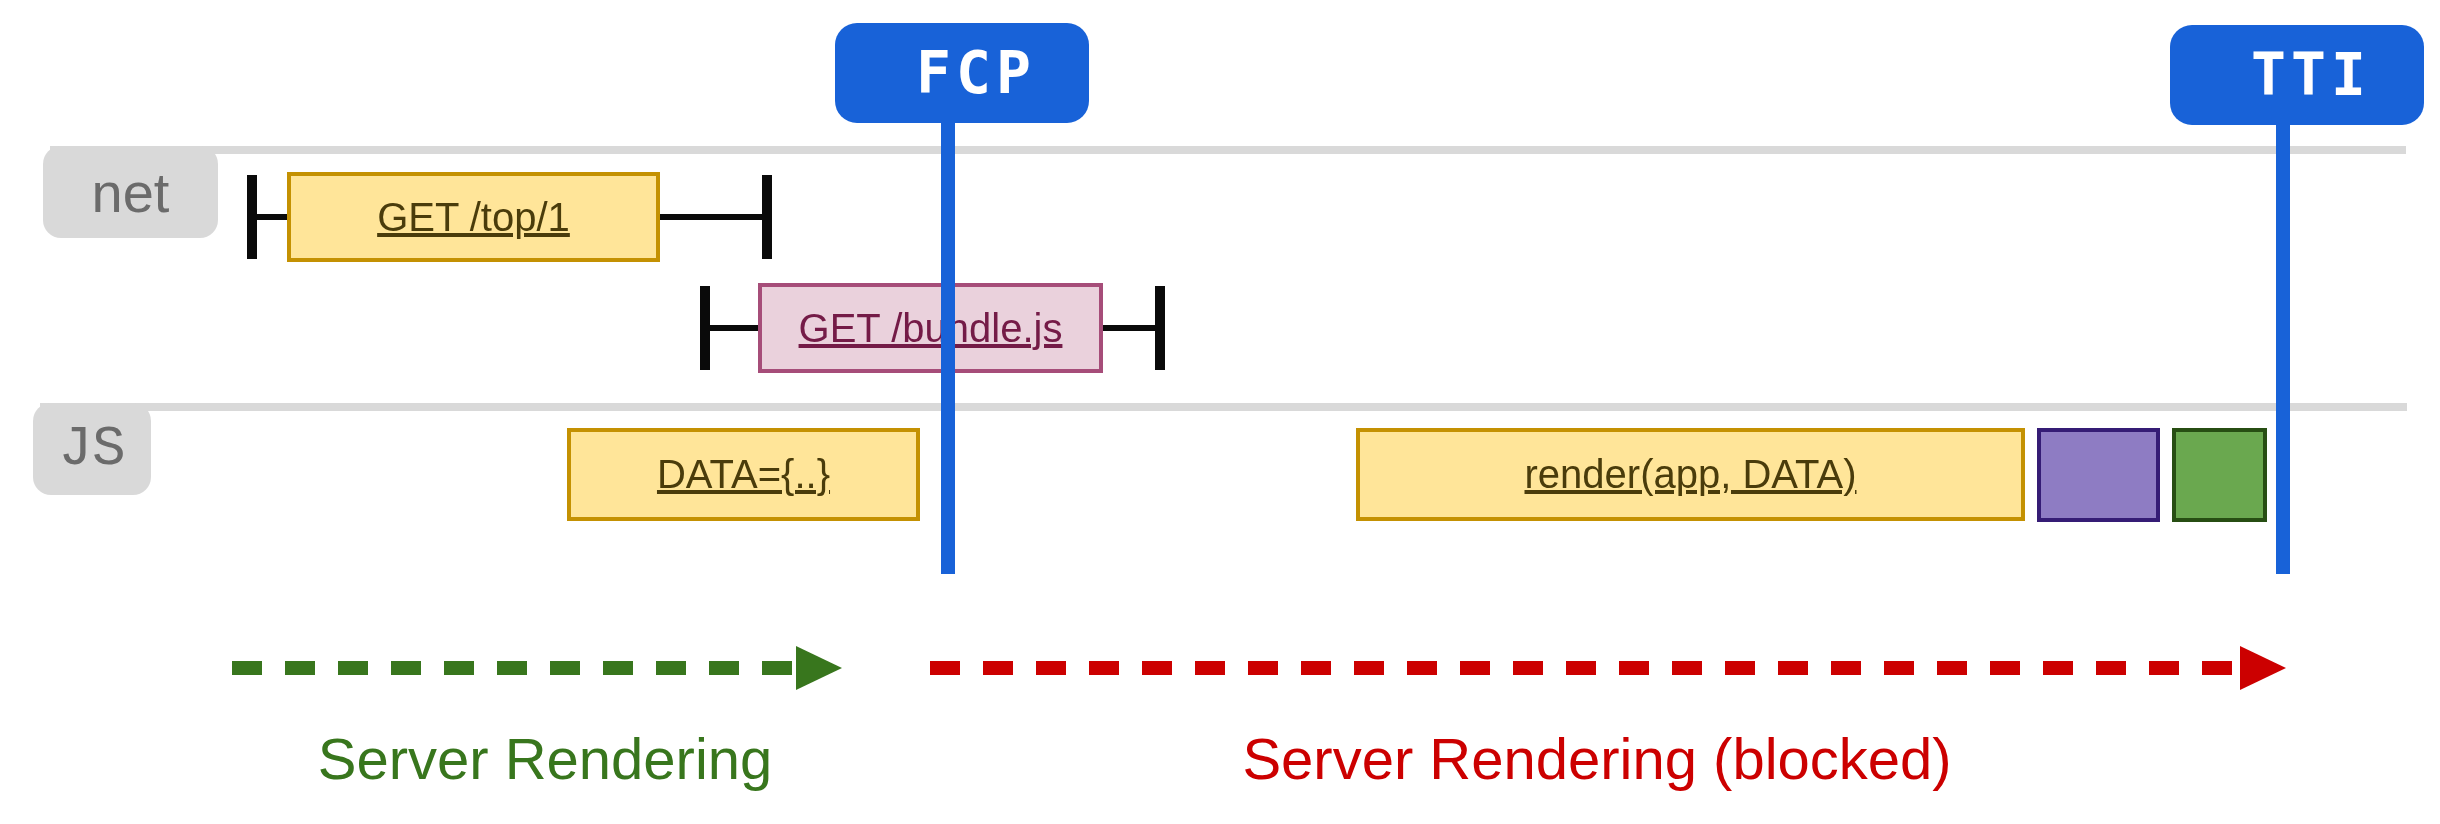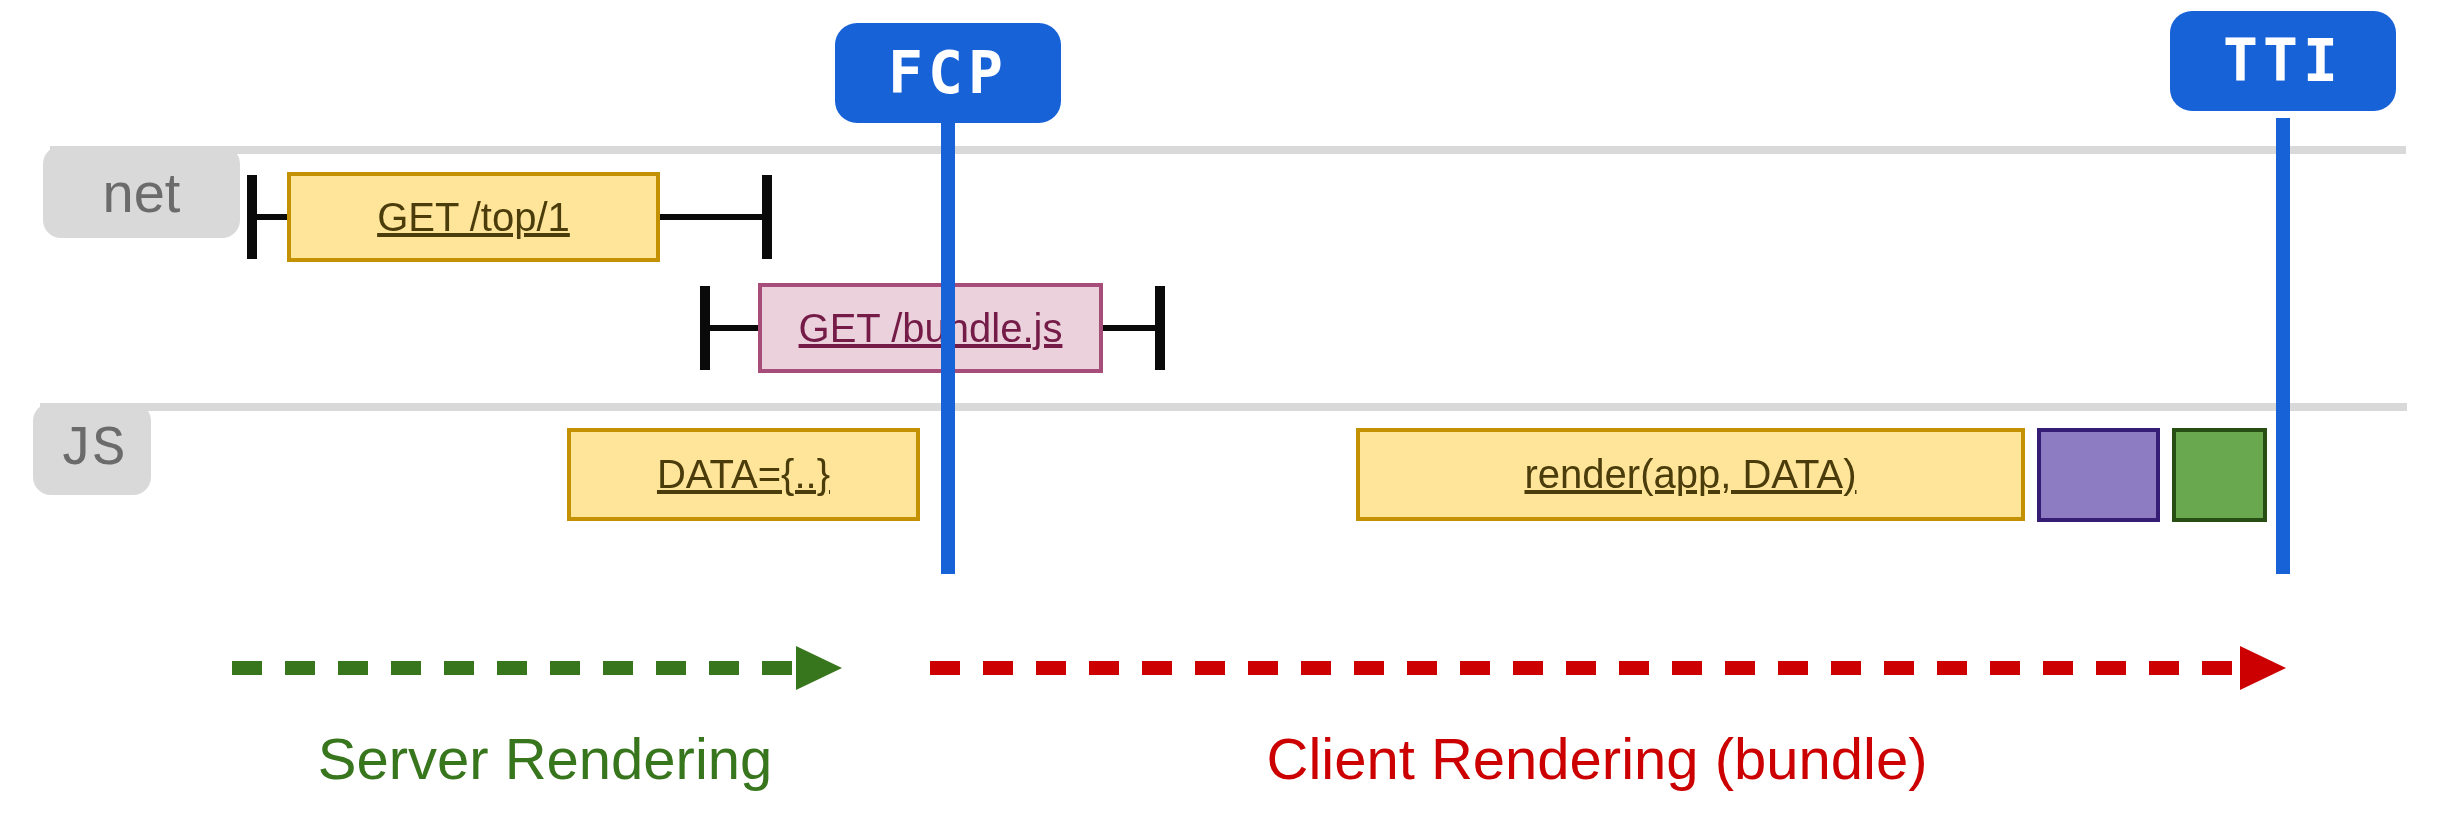--- a/index.html
+++ b/index.html
@@ -15,20 +15,21 @@
     position:absolute;
     background:#1862D8;
     color:#ffffff;
     border-radius:22px;
     font-family:"DejaVu Sans Mono", monospace;
     font-weight:bold;
     font-size:58px;
     letter-spacing:5px;
     display:flex;align-items:center;justify-content:center;
     z-index:6;
+    padding-left:28px;
   }
   .marker-line{
     position:absolute;
     width:14px;
     background:#1862D8;
     z-index:5;
   }
   
   .track-line{
     position:absolute;
@@ -100,25 +101,25 @@
   .phase-label.client{color:#CC0000;}
 </style>
 </head>
 <body>
 
 <div id="canvas">
 
   <div class="marker-badge" style="left:835px;top:23px;width:226px;height:100px;">FCP</div>
   <div class="marker-line" style="left:941px;top:118px;height:456px;"></div>
 
-  <div class="marker-badge" style="left:2170px;top:11px;width:226px;height:100px;">TTI</div>
+  <div class="marker-badge" style="left:2170px;top:25px;width:226px;height:100px;">TTI</div>
   <div class="marker-line" style="left:2276px;top:118px;height:456px;"></div>
 
   <div class="track-line" style="left:50px;top:146px;width:2356px;"></div>
-  <div class="track-tab" style="left:43px;top:146px;width:197px;height:92px;">
+  <div class="track-tab" style="left:43px;top:146px;width:175px;height:92px;">
     <span>net</span>
   </div>
 
   <div class="tick" style="left:247px;top:175px;"></div>
   <div class="conn" style="left:257px;top:214px;width:32px;"></div>
   <div class="box yellow" style="left:287px;top:172px;width:373px;height:90px;">
     <span>GET /top/1</span>
   </div>
   <div class="conn" style="left:660px;top:214px;width:102px;"></div>
   <div class="tick" style="left:762px;top:175px;"></div>
@@ -151,15 +152,15 @@
   <div class="box green" style="left:2172px;top:428px;width:95px;height:94px;">
     <span></span>
   </div>
 
   <div class="dash-line dash-green" style="left:232px;top:661px;width:562px;"></div>
   <div class="arrowhead green" style="left:796px;top:646px;"></div>
   <div class="phase-label server" style="left:545px;top:725px;">Server Rendering</div>
 
   <div class="dash-line dash-red" style="left:930px;top:661px;width:1310px;"></div>
   <div class="arrowhead red" style="left:2240px;top:646px;"></div>
-  <div class="phase-label client" style="left:1597px;top:725px;">Client Rendering (bundle)</div>
+  <div class="phase-label client" style="left:1597px;top:725px;">Server Rendering (blocked)</div>
 
 </div>
 
 </body></html>

